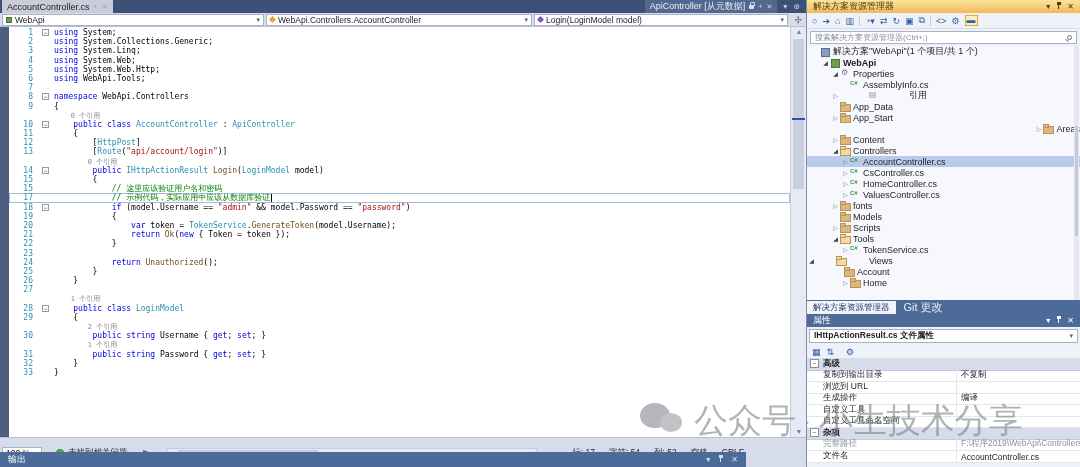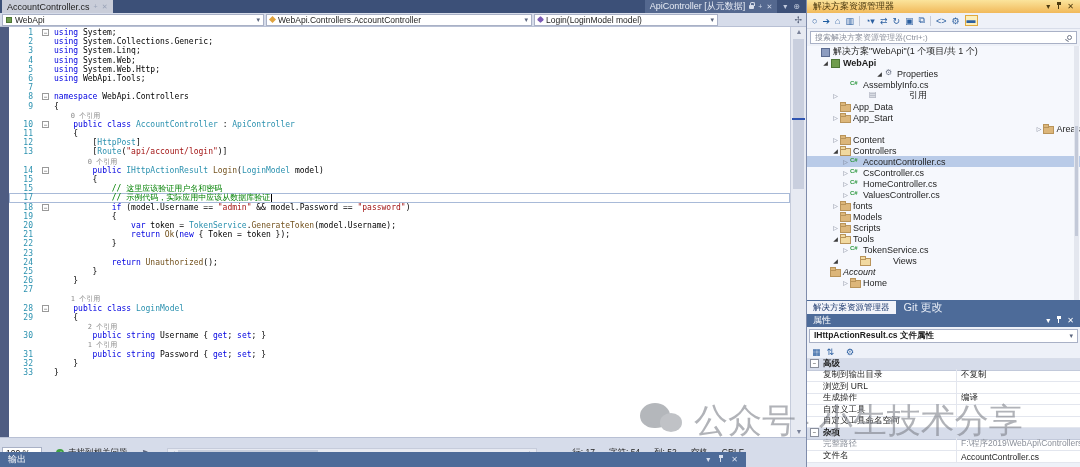--- a/index.html
+++ b/index.html
@@ -16,21 +16,21 @@
   .tab-preview{ background:#54688f; color:#e9edf6; display:flex; align-items:center; gap:4px; padding:0 5px; font-size:9px; }
   .strip-icons{ display:flex; align-items:center; gap:6px; padding:0 6px; color:#c2cbdd; font-size:8px; }
   .mini{ font-size:7px; color:#9aa3b8; }
   .tab-preview .mini{ color:#cdd6e8; }
   .lock{ display:inline-block; width:5px; height:4px; background:#d8deeb; border-radius:1px; position:relative; }
   .lock:before{ content:""; position:absolute; left:0.5px; top:-3px; width:3px; height:3px; border:1px solid #d8deeb; border-bottom:none; border-radius:2px 2px 0 0; }
 
   .navbar{ position:absolute; left:0; top:13px; width:806px; height:14px; background:#d6dcea; border-bottom:1px solid #b8c0d4; display:flex; align-items:center; }
   .combo{ background:#fff; border:1px solid #a9b1c6; height:12px; display:flex; align-items:center; gap:3px; padding:0 3px; margin-left:2px; font-size:8.5px; }
   .combo .dd{ margin-left:auto; color:#5a657e; font-size:7px; }
-  .c1{ width:262px; } .c2{ width:266px; } .c3{ width:184px; }
+  .c1{ width:262px; } .c2{ width:266px; } .c3{ width:254px; }
   .ic-proj{ width:6px; height:6px; background:#6f9c4e; border:1px solid #4c7534; }
   .ic-class{ width:5px; height:5px; background:#e0a33e; transform:rotate(45deg); }
   .ic-method{ width:5px; height:5px; background:#7b5bb5; transform:rotate(45deg); border-radius:1px; }
   .split-btn{ margin-left:auto; margin-right:4px; color:#5a657e; font-size:9px; }
 
   .code-area{ position:absolute; left:0; top:27px; width:790px; height:410px; background:#fff; overflow:hidden; }
   .left-strip{ position:absolute; left:0; top:0; width:9px; height:100%; background:#4e5c82; }
   .code-rows{ position:absolute; left:9px; top:1px; right:0; font-family:"DejaVu Sans Mono",monospace; font-size:8px; }
   .row{ display:flex; height:9.2px; line-height:9.2px; align-items:stretch; }
   .row .ln{ width:30px; text-align:right; padding-right:6px; color:#2b91af; flex:none; }
@@ -449,21 +449,21 @@
     <div class="trow" style="padding-left: 4px;">
           <span class="arrow"></span>
           <span class="ticon i-solution"></span>
           <span>解决方案"WebApi"(1 个项目/共 1 个)</span>
         </div>
         <div class="trow" style="padding-left: 14px;">
           <span class="arrow exp">◢</span>
           <span class="ticon i-project"></span>
           <span style="font-weight: bold;">WebApi</span>
         </div>
-        <div class="trow" style="padding-left: 24px; margin-left: 44px;">
+        <div class="trow" style="padding-left: 24px;">
           <span class="arrow exp">◢</span>
           <span class="ticon i-wrench"></span>
           <span>Properties</span>
         </div>
         <div class="trow" style="padding-left: 34px;">
           <span class="arrow"></span>
           <span class="ticon i-cs"></span>
           <span>AssemblyInfo.cs</span>
         </div>
         <div class="trow" style="padding-left: 24px; gap: 28px;">
@@ -534,26 +534,26 @@
         <div class="trow" style="padding-left: 24px;">
           <span class="arrow exp">◢</span>
           <span class="ticon i-folder-open"></span>
           <span>Tools</span>
         </div>
         <div class="trow" style="padding-left: 34px;">
           <span class="arrow">▷</span>
           <span class="ticon i-cs"></span>
           <span>TokenService.cs</span>
         </div>
-        <div class="trow" style="padding-left: 24px; gap: 20px;">
+        <div class="trow" style=" gap: 20px;">
           <span class="arrow exp">◢</span>
           <span class="ticon i-folder-open"></span>
           <span>Views</span>
         </div>
-        <div class="trow" style="padding-left: 14px; font-style: italic;">
+        <div class="trow" style="padding-left: 28px;">
           <span class="arrow"></span>
           <span class="ticon i-folder"></span>
           <span>Account</span>
         </div>
         <div class="trow" style="padding-left: 34px;">
           <span class="arrow">▷</span>
           <span class="ticon i-folder"></span>
           <span>Home</span>
         </div>
       </div>

